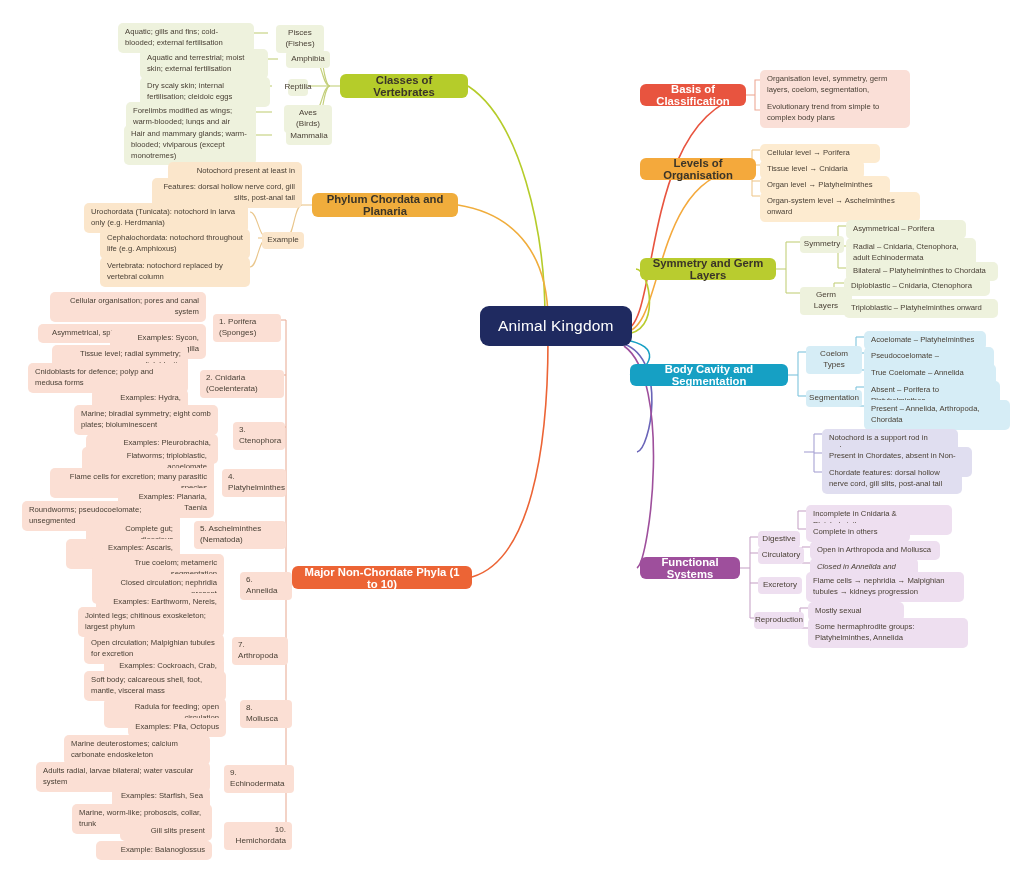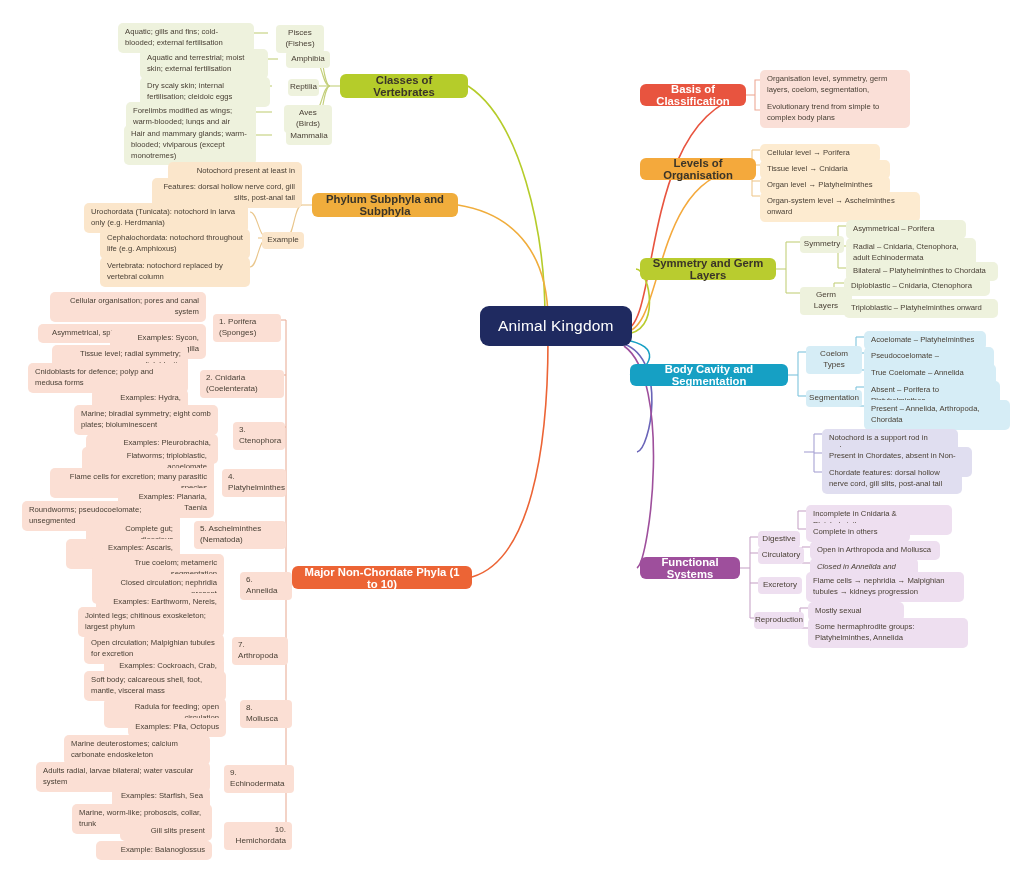--- a/index.html
+++ b/index.html
@@ -169,30 +169,30 @@
 <div class="node central" style="left:480px;top:306px;">Animal Kingdom</div>
 
 <div class="node main" style="left:340px;top:74px;width:128px;height:24px;background:#b5cc2a;">Classes of Vertebrates</div>
 
 <div class="node l2 ta-c" style="left:276px;top:25px;width:48px;background:#eef2dd;">Pisces (Fishes)</div>
 <div class="node l3 ta-l" style="left:118px;top:23px;width:136px;background:#eef2dd;">Aquatic; gills and fins; cold-blooded; external fertilisation</div>
 
 <div class="node l2 ta-c" style="left:286px;top:51px;width:44px;background:#eef2dd;">Amphibia</div>
 <div class="node l3 ta-l" style="left:140px;top:49px;width:128px;background:#eef2dd;">Aquatic and terrestrial; moist skin; external fertilisation</div>
 
-<div class="node l2 ta-c" style="left:288px;top:79px;width:31px;background:#eef2dd;">Reptilia</div>
+<div class="node l2 ta-c" style="left:288px;top:79px;width:20px;background:#eef2dd;">Reptilia</div>
 <div class="node l3 ta-l" style="left:140px;top:77px;width:130px;background:#eef2dd;">Dry scaly skin; internal fertilisation; cleidoic eggs</div>
 
 <div class="node l2 ta-c" style="left:284px;top:105px;width:48px;background:#eef2dd;">Aves (Birds)</div>
 <div class="node l3 ta-l" style="left:126px;top:102px;width:130px;background:#eef2dd;">Forelimbs modified as wings; warm-blooded; lungs and air sacs; oviparous</div>
 
 <div class="node l2 ta-c" style="left:286px;top:128px;width:46px;background:#eef2dd;">Mammalia</div>
 <div class="node l3 ta-l" style="left:124px;top:125px;width:132px;background:#eef2dd;">Hair and mammary glands; warm-blooded; viviparous (except monotremes)</div>
 
-<div class="node main" style="left:312px;top:193px;width:146px;height:24px;background:#f0ad3c;">Phylum Subphyla and Subphyla</div>
+<div class="node main" style="left:312px;top:193px;width:146px;height:24px;background:#f0ad3c;">Phylum Chordata and Planaria</div>
 
 <div class="node l3 ta-r" style="left:168px;top:162px;width:134px;background:#fbe6cb;">Notochord present at least in embryo</div>
 <div class="node l3 ta-r" style="left:152px;top:178px;width:150px;background:#fbe6cb;">Features: dorsal hollow nerve cord, gill slits, post-anal tail</div>
 
 <div class="node l2 ta-c" style="left:262px;top:232px;width:42px;background:#fbe6cb;">Example</div>
 <div class="node l3 ta-l" style="left:84px;top:203px;width:164px;background:#fbe6cb;">Urochordata (Tunicata): notochord in larva only (e.g. Herdmania)</div>
 <div class="node l3 ta-l" style="left:100px;top:229px;width:150px;background:#fbe6cb;">Cephalochordata: notochord throughout life (e.g. Amphioxus)</div>
 <div class="node l3 ta-l" style="left:100px;top:257px;width:150px;background:#fbe6cb;">Vertebrata: notochord replaced by vertebral column</div>
 
 <div class="node main dark" style="left:292px;top:566px;width:180px;height:23px;background:#ec6435;">Major Non-Chordate Phyla (1 to 10)</div>
@@ -245,21 +245,21 @@
 <div class="node l3 ta-l" style="left:72px;top:804px;width:140px;background:#fbdfd4;">Marine, worm-like; proboscis, collar, trunk</div>
 <div class="node l3 ta-r" style="left:120px;top:822px;width:92px;background:#fbdfd4;">Gill slits present</div>
 <div class="node l3 ta-r" style="left:96px;top:841px;width:116px;background:#fbdfd4;">Example: Balanoglossus</div>
 
 <div class="node main dark" style="left:640px;top:84px;width:106px;height:22px;background:#e8543f;">Basis of Classification</div>
 <div class="node l3 ta-l" style="left:760px;top:70px;width:150px;background:#fadfd7;">Organisation level, symmetry, germ layers, coelom, segmentation, notochord</div>
 <div class="node l3 ta-l" style="left:760px;top:98px;width:150px;background:#fadfd7;">Evolutionary trend from simple to complex body plans</div>
 
 <div class="node main" style="left:640px;top:158px;width:116px;height:22px;background:#f4a93c;">Levels of Organisation</div>
 <div class="node l3 ta-l" style="left:760px;top:144px;width:120px;background:#fdebd0;">Cellular level  →  Porifera</div>
-<div class="node l3 ta-l" style="left:760px;top:160px;width:130px;background:#fdebd0;">Tissue level  →  Cnidaria</div>
+<div class="node l3 ta-l" style="left:760px;top:160px;width:104px;background:#fdebd0;">Tissue level  →  Cnidaria</div>
 <div class="node l3 ta-l" style="left:760px;top:176px;width:130px;background:#fdebd0;">Organ level  →  Platyhelminthes</div>
 <div class="node l3 ta-l" style="left:760px;top:192px;width:160px;background:#fdebd0;">Organ-system level  →  Aschelminthes onward</div>
 
 <div class="node main" style="left:640px;top:258px;width:136px;height:22px;background:#b9cc2f;">Symmetry and Germ Layers</div>
 <div class="node l2 ta-c" style="left:800px;top:236px;width:44px;background:#eef2dd;">Symmetry</div>
 <div class="node l3 ta-l" style="left:846px;top:220px;width:120px;background:#eef2dd;">Asymmetrical – Porifera</div>
 <div class="node l3 ta-l" style="left:846px;top:238px;width:130px;background:#eef2dd;">Radial – Cnidaria, Ctenophora, adult Echinodermata</div>
 <div class="node l3 ta-l" style="left:846px;top:262px;width:152px;background:#eef2dd;">Bilateral – Platyhelminthes to Chordata</div>
 <div class="node l2 ta-c" style="left:800px;top:287px;width:52px;background:#eef2dd;">Germ Layers</div>
 <div class="node l3 ta-l" style="left:844px;top:277px;width:146px;background:#eef2dd;">Diploblastic – Cnidaria, Ctenophora</div>

